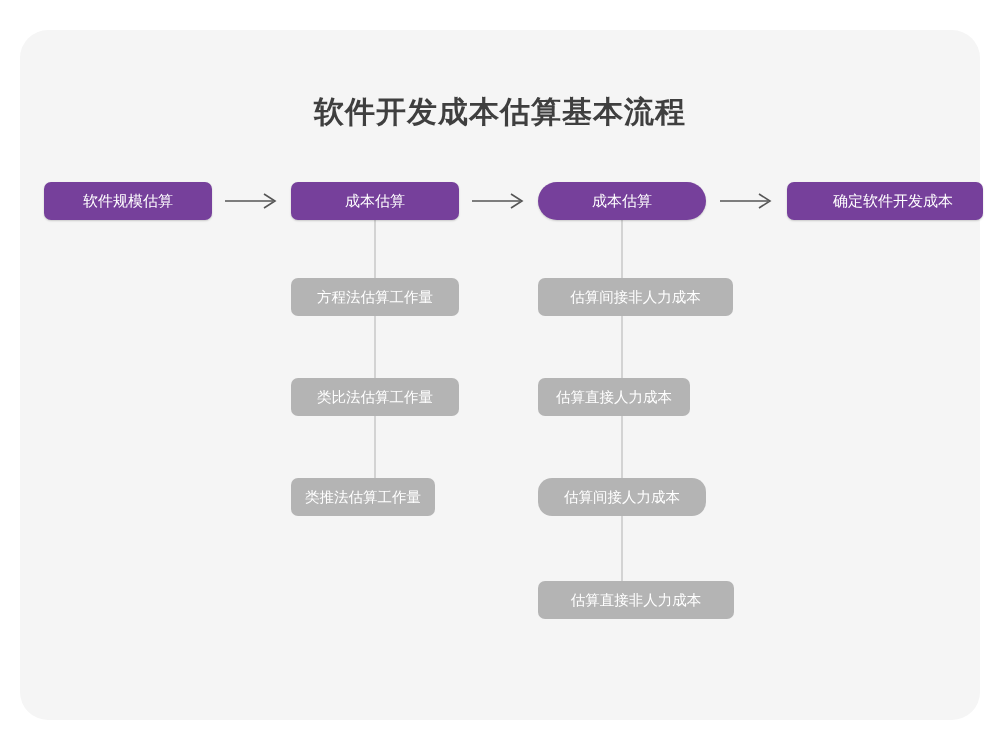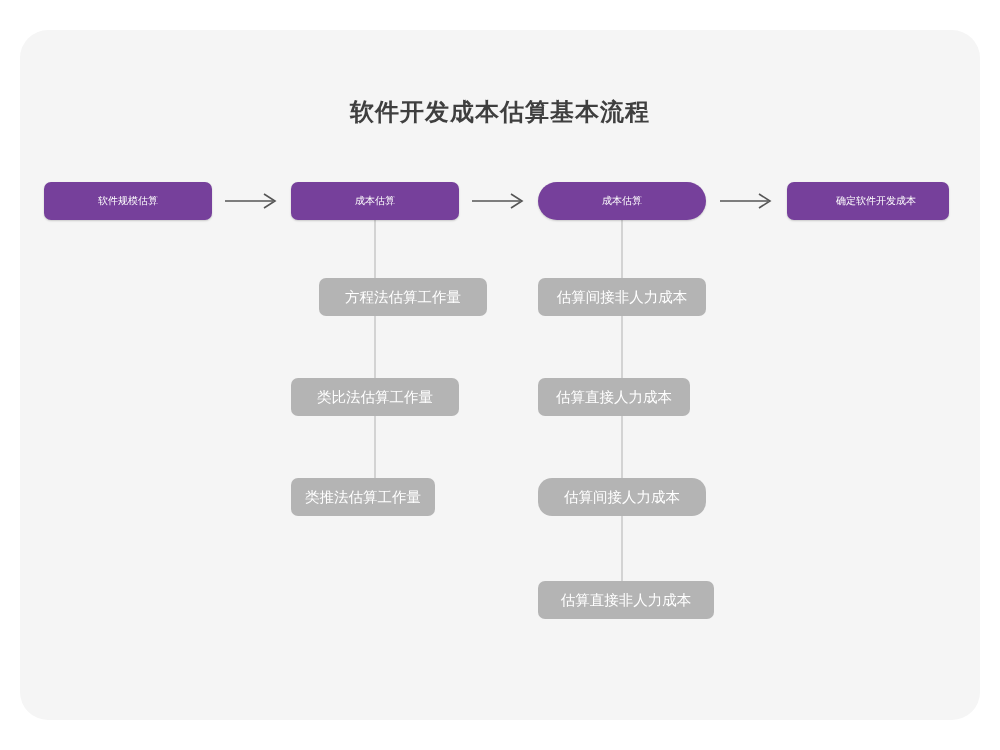--- a/index.html
+++ b/index.html
@@ -32,21 +32,21 @@
     height: 750px;
   }
 
   
   #title {
     position: absolute;
     left: 0;
     top: 92px;
     width: 1000px;
     text-align: center;
-    font-size: 24px;
+    font-size: 30px;
     font-weight: 700;
     color: #3f3f3f;
     letter-spacing: 1px;
     line-height: 40px;
     white-space: nowrap;
   }
 
   
   .node {
     position: absolute;
@@ -55,48 +55,48 @@
     align-items: center;
     justify-content: center;
     border-radius: 7px;
     color: #ffffff;
     white-space: nowrap;
     height: 38px;
   }
 
   .node.primary {
     background: #76409b;
-    font-size: 10px;
+    font-size: 15px;
     font-weight: 400;
     box-shadow: 0 1px 2px rgba(0,0,0,0.18);
   }
 
   .node.secondary {
     background: #b4b4b4;
     font-size: 14.5px;
     font-weight: 400;
     height: 38px;
   }
 
   
   #node-scale      { left: 44px;  top: 182px; width: 168px; }
   #node-effort     { left: 291px; top: 182px; width: 168px; }
   #node-cost       { left: 538px; top: 182px; width: 168px; border-radius: 19px; }
-  #node-final      { left: 787px; top: 182px; width: 162px; padding-left: 16px; }
+  #node-final      { left: 787px; top: 182px; width: 196px; padding-left: 16px; }
 
   
-  #node-eq   { left: 291px; top: 278px; width: 168px; margin-left: 28px; }
+  #node-eq   { left: 291px; top: 278px; width: 168px; }
   #node-anl  { left: 291px; top: 378px; width: 168px; }
   #node-ext  { left: 291px; top: 478px; width: 144px; }
 
   
-  #node-indirect-non { left: 538px; top: 278px; width: 168px; }
+  #node-indirect-non { left: 538px; top: 278px; width: 195px; }
   #node-direct-hr    { left: 538px; top: 378px; width: 152px; }
   #node-indirect-hr  { left: 538px; top: 478px; width: 168px; border-radius: 14px; }
-  #node-direct-non   { left: 538px; top: 581px; width: 176px; }
+  #node-direct-non   { left: 538px; top: 581px; width: 196px; }
 
   
   .vline {
     position: absolute;
     width: 2px;
     background: #d3d3d3;
   }
   #vline-left  { left: 374px; top: 220px; height: 280px; }
   #vline-right { left: 621px; top: 220px; height: 382px; }
 

